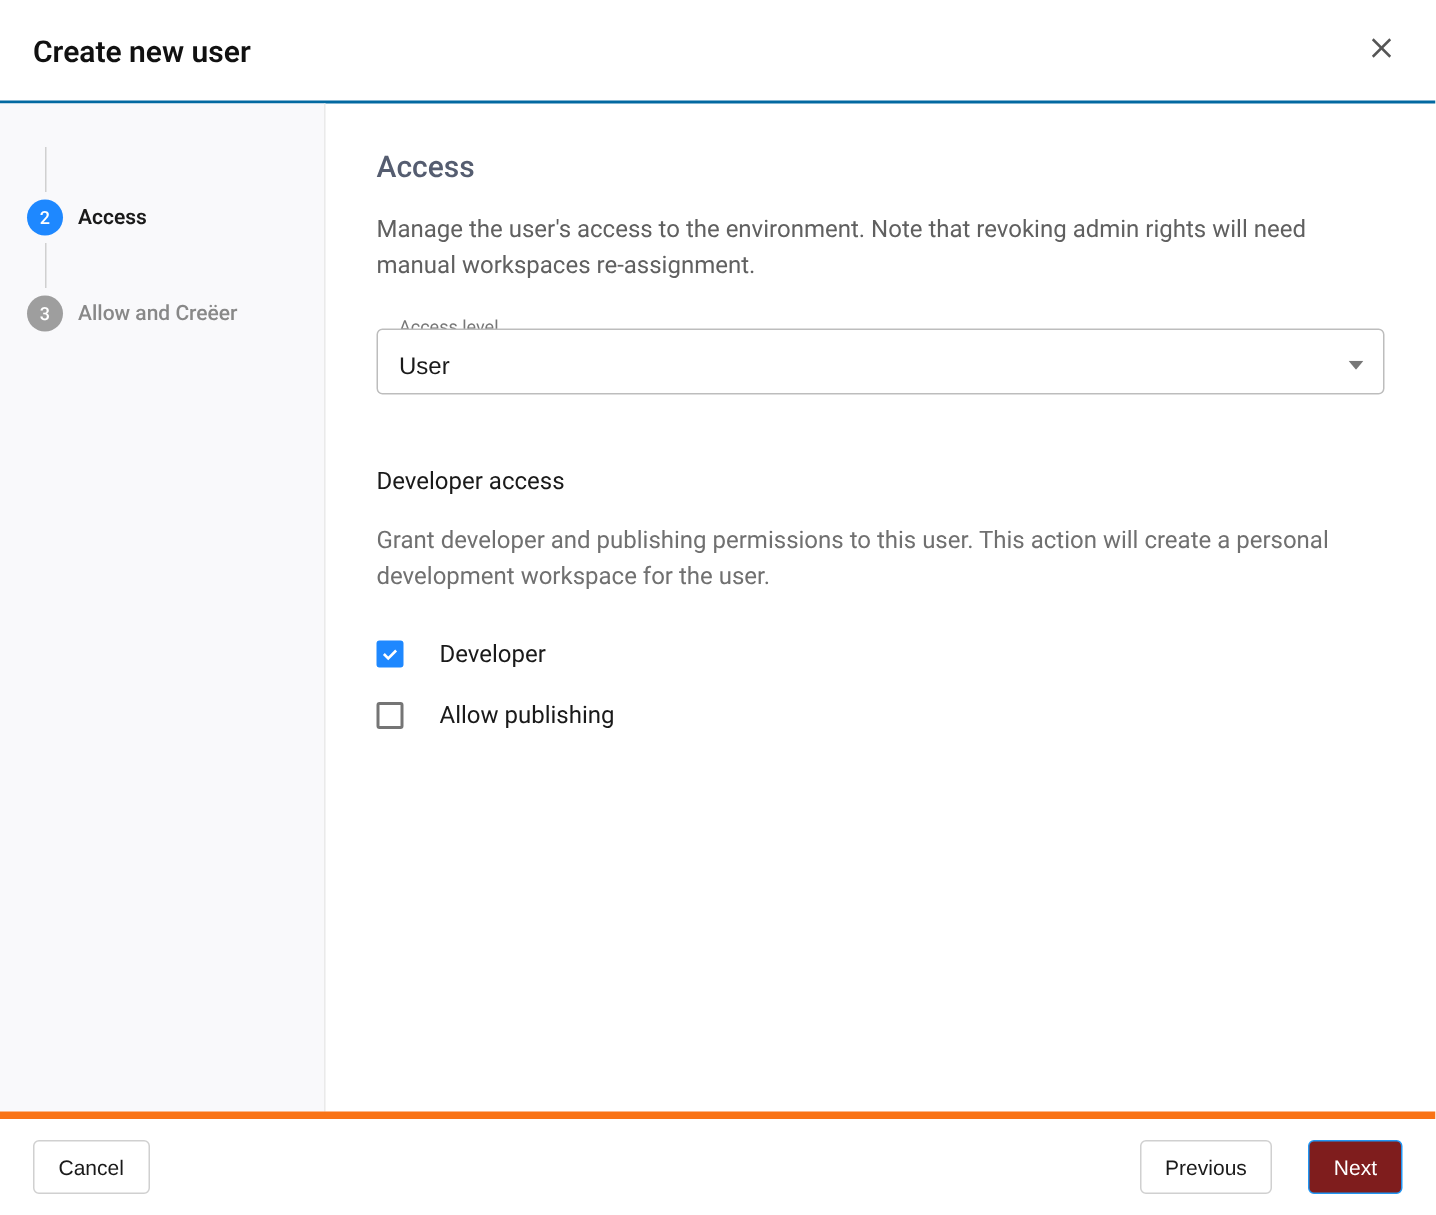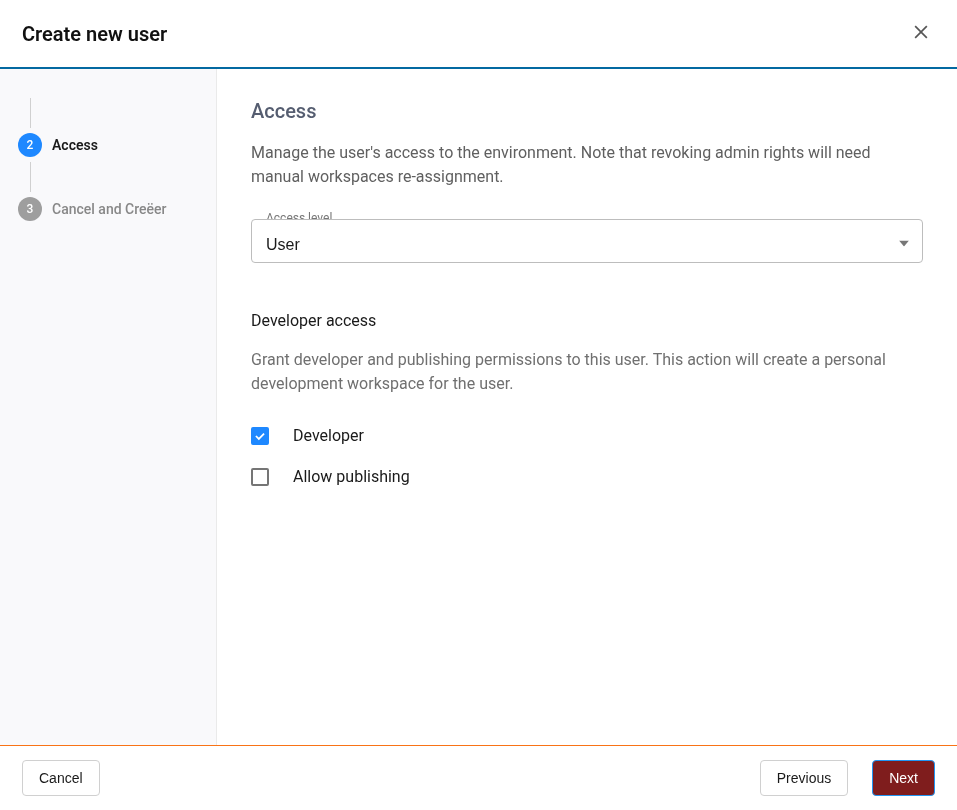--- a/index.html
+++ b/index.html
@@ -193,21 +193,21 @@
     .checkbox.checked svg {
       width: 14px;
       height: 14px;
       color: #fff;
     }
     .checkbox-label {
       font-size: 16px;
       color: #1a1a1a;
     }
     .footer {
-      border-top: 1px solid #f97316;
+      border-top: 5px solid #f97316;
       padding: 14px 22px;
       display: flex;
       align-items: center;
       justify-content: space-between;
     }
     .footer-right {
       display: flex;
       gap: 24px;
     }
     .btn {
@@ -244,21 +244,21 @@
 <div class="body">
   <aside class="sidebar">
     <div class="step-connector"></div>
     <div class="step active">
       <span class="step-badge active">2</span>
       <span class="step-label">Access</span>
     </div>
     <div class="step-connector"></div>
     <div class="step pending">
       <span class="step-badge pending">3</span>
-      <span class="step-label">Cancel and Creëer</span>
+      <span class="step-label">Allow and Creëer</span>
     </div>
   </aside>
 
   <main class="main">
     <h2 class="section-title">Access</h2>
     <p class="section-desc">Manage the user's access to the environment. Note that revoking admin rights will need manual workspaces re-assignment.</p>
 
     <div class="select-wrap">
       <span class="select-legend">Access level</span>
       <button class="select-field">

